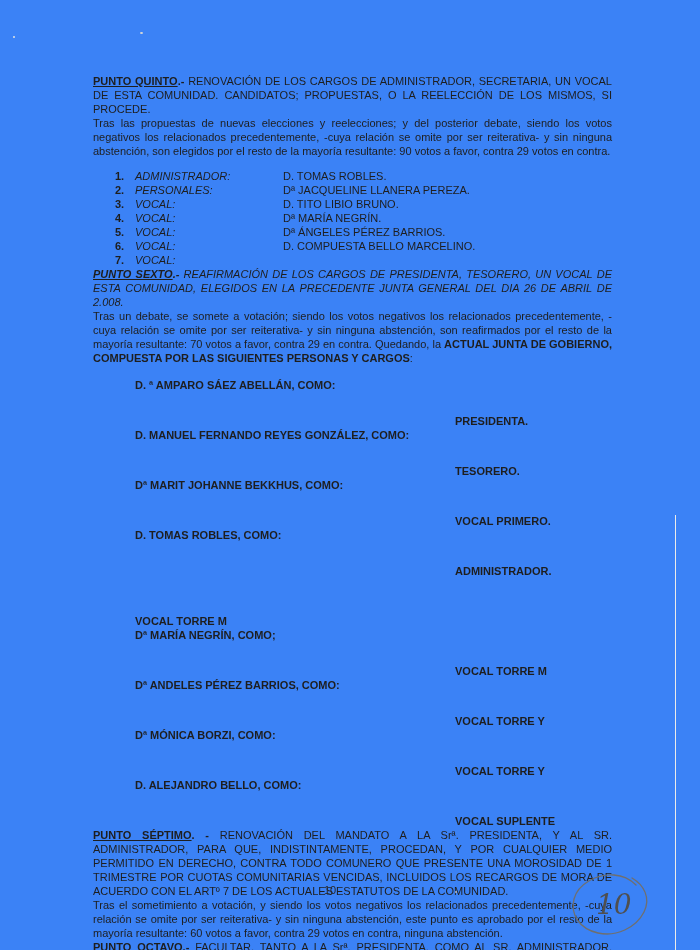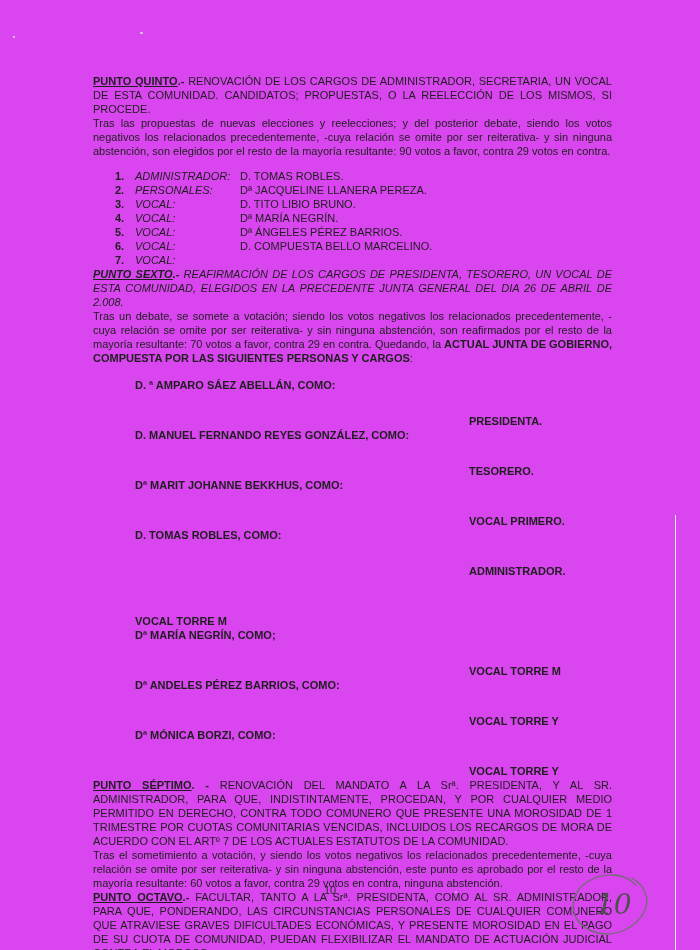--- a/index.html
+++ b/index.html
@@ -1,19 +1,19 @@
 <!DOCTYPE html>
 <html><head>
 <meta charset="utf-8">
 <style>
   html,body { margin:0; padding:0; background:#ffffff; }
   .page {
     position:relative;
     width:700px; height:950px;
-    background:#d946ef;
+    background:#3b82f6;
     font-family:"Liberation Sans", sans-serif;
     color:#1e1e1e;
     overflow:hidden;
   }
   .content {
     position:absolute;
     left:93px; top:74px;
     width:519px;
     font-size:11px;
     line-height:14px;
@@ -27,24 +27,24 @@
   .mt11 { margin-top:11px; }
   .mt18 { margin-top:18px;font-style:italic; }
   .mt14 { margin-top:14px; }
   .mt20 { margin-top:20px; }
   .mt24 { margin-top:24px; }
 
   .qlist { padding-left:22px; }
   .qrow  { display:flex; }
   .qnum  { width:20px; font-weight:bold; flex:none; }
   .qrole { width:105px; flex:none;font-style:italic; }
-  .qname { flex:1; }
+  .qname { flex:1;margin-left:43px; }
 
   .jlist { padding-left:42px; font-weight:bold; }
-  .jrow  { display:flex;gap:14px; }
+  .jrow  { display:flex; }
   .jname { width:320px; flex:none; }
   .jpos  { flex:1;margin-top:36px; }
 
   .pagenum {
     position:absolute;
     left:0; top:884px; width:660px;
     text-align:center;
     font-size:11px;
     color:#2a2a2a;
   }
@@ -150,20 +150,24 @@
         <span class="jpos">VOCAL TORRE M</span>
       </div>
       <div class="jrow">
         <span class="jname">Dª ANDELES PÉREZ BARRIOS, COMO:</span>
         <span class="jpos">VOCAL TORRE Y</span>
       </div>
       <div class="jrow">
         <span class="jname">Dª MÓNICA BORZI, COMO:</span>
         <span class="jpos">VOCAL TORRE Y</span>
       </div>
+      <div class="jrow">
+        <span class="jname">D. ALEJANDRO BELLO, COMO:</span>
+        <span class="jpos">VOCAL SUPLENTE</span>
+      </div>
     </div>
 
     <p class="head mt20">
       <span class="hu">PUNTO SÉPTIMO</span><span class="hs">. -</span><span> RENOVACIÓN DEL MANDATO A LA Srª. PRESIDENTA, Y AL SR. ADMINISTRADOR, PARA QUE, INDISTINTAMENTE, PROCEDAN, Y POR CUALQUIER MEDIO PERMITIDO EN DERECHO, CONTRA TODO COMUNERO QUE PRESENTE UNA MOROSIDAD DE 1 TRIMESTRE POR CUOTAS COMUNITARIAS VENCIDAS, INCLUIDOS LOS RECARGOS DE MORA DE ACUERDO CON EL ARTº 7 DE LOS ACTUALES ESTATUTOS DE LA COMUNIDAD.</span>
     </p>
     <p class="mt14">Tras el sometimiento a votación, y siendo los votos negativos los relacionados precedentemente, -cuya relación se omite por ser reiterativa- y sin ninguna abstención, este punto es aprobado por el resto de la mayoría resultante: 60 votos a favor, contra 29 votos en contra, ninguna abstención.</p>
 
     <p class="head mt24">
       <span class="hu">PUNTO OCTAVO</span><span class="hs">.-</span><span> FACULTAR, TANTO A LA Srª. PRESIDENTA, COMO AL SR. ADMINISTRADOR, PARA QUE, PONDERANDO, LAS CIRCUNSTANCIAS PERSONALES DE CUALQUIER COMUNERO QUE ATRAVIESE GRAVES DIFICULTADES ECONÓMICAS, Y PRESENTE MOROSIDAD EN EL PAGO DE SU CUOTA DE COMUNIDAD, PUEDAN FLEXIBILIZAR EL MANDATO DE ACTUACIÓN JUDICIAL CONTRA EL MOROSO.</span>
     </p>

